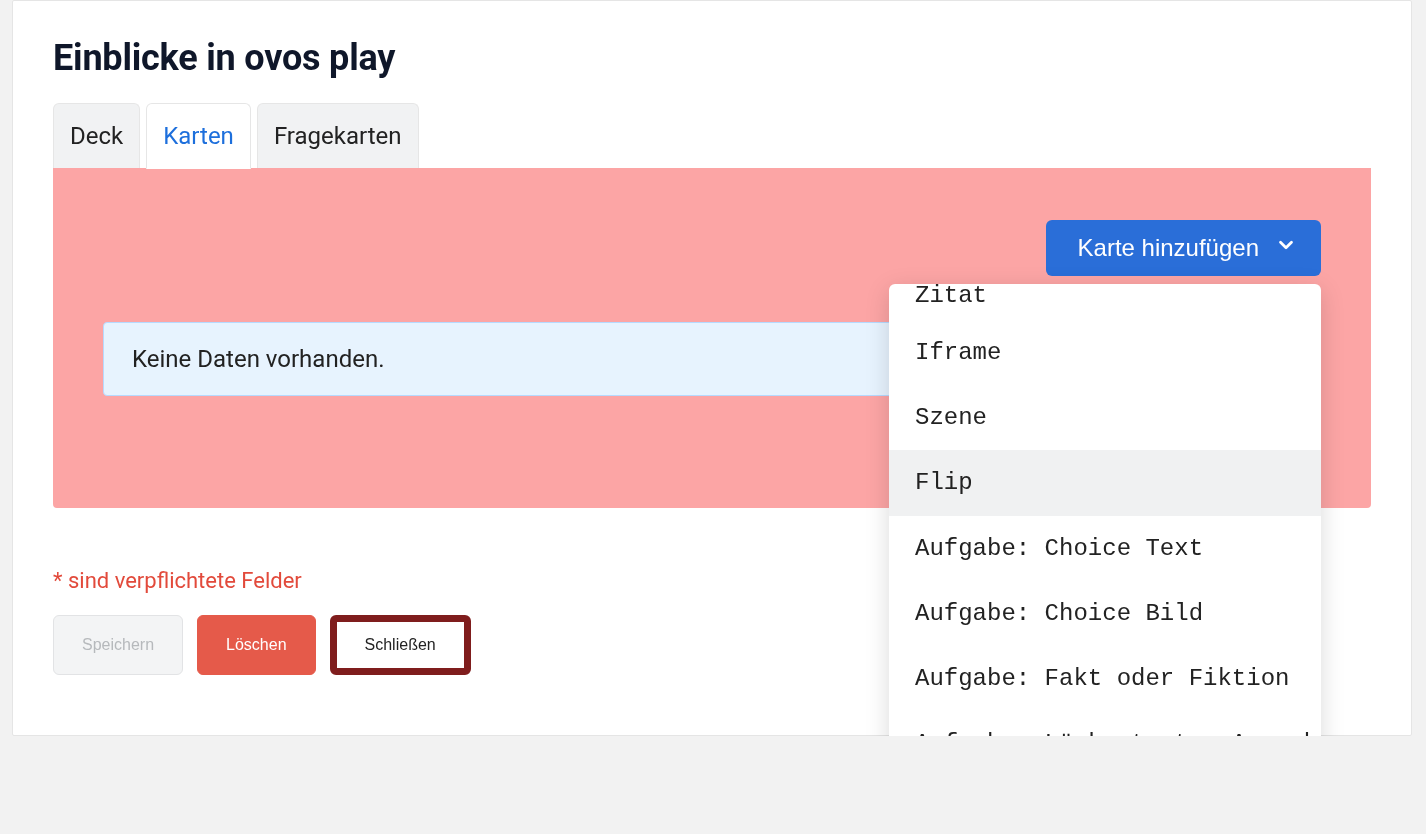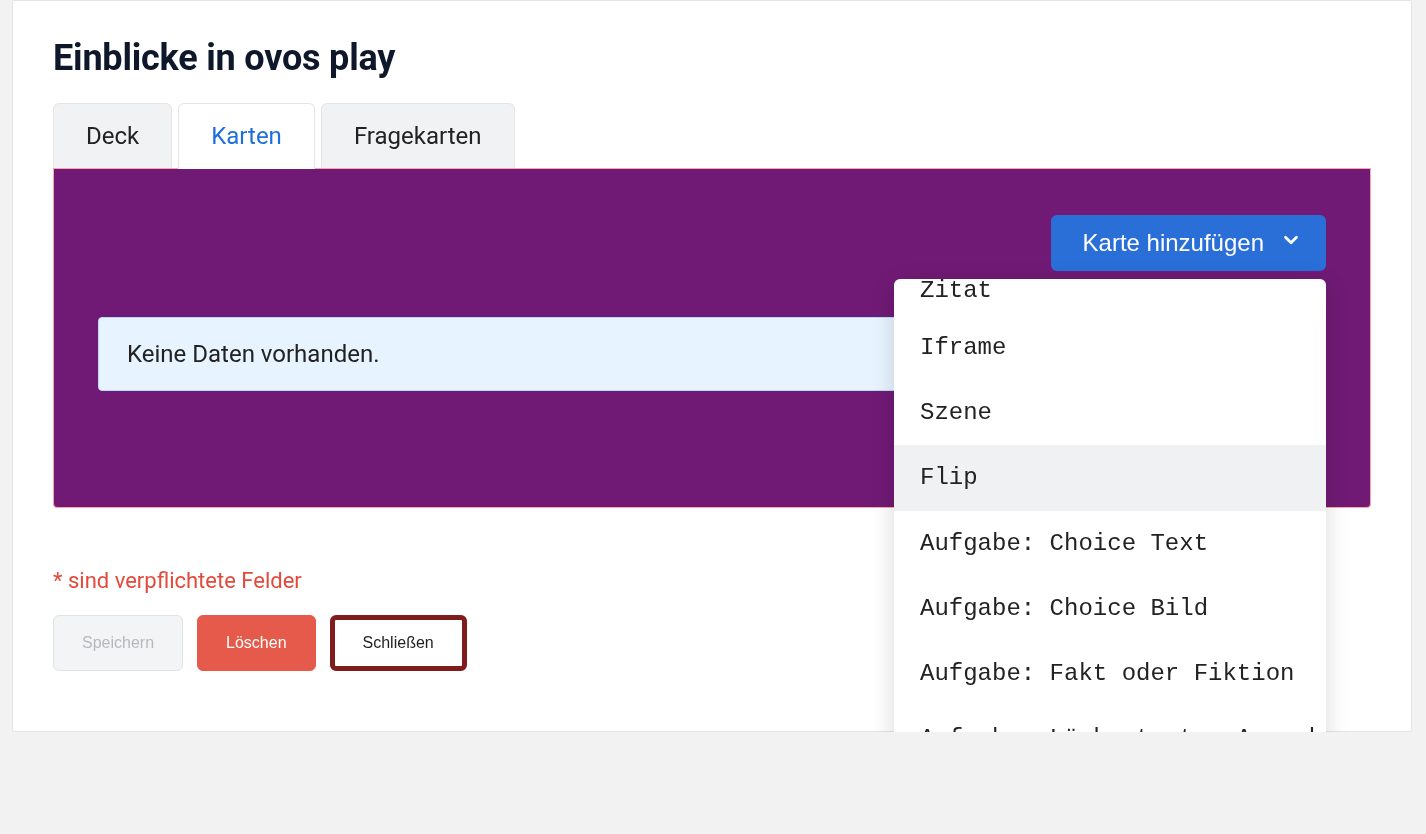--- a/index.html
+++ b/index.html
@@ -30,44 +30,44 @@
       color: #0f172a;
       margin-bottom: 24px;
       letter-spacing: -0.2px;
     }
     .tabs {
       display: flex;
       gap: 6px;
       margin-bottom: 0;
     }
     .tab {
-      padding: 18px 32px;
+      padding: 18px 16px;
       font-size: 24px;
       background: #f1f2f3;
       border: 1px solid #e6e6e6;
       border-bottom: none;
       border-radius: 6px 6px 0 0;
       color: #222;
       cursor: pointer;
       user-select: none;
     }
     .tab.active {
       background: #fff;
       color: #1d6fdc;
       border-color: #e6e6e6;
       border-bottom: 1px solid #fff;
       position: relative;
       z-index: 2;
     }
     .panel {
-      border: 1px solid #fca5a5;
+      border: 6px solid #fca5a5;
       border-radius: 0 0 4px 4px;
       padding: 46px 44px 76px 44px;
       margin-top: -1px;
-      background: #701a75;
+      background: #fca5a5;
       position: relative;
       min-height: 340px;
     }
     .add-button-wrap {
       display: flex;
       justify-content: flex-end;
       position: relative;
     }
     .add-button {
       background: #2a6ed8;
@@ -149,21 +149,21 @@
       cursor: not-allowed;
     }
     .btn-delete {
       background: #e55a4a;
       color: #fff;
       border: 1px solid #e55a4a;
     }
     .btn-close {
       background: #fff;
       color: #222;
-      border: 5px solid #7f1d1d;
+      border: 7px solid #7f1d1d;
     }
   </style>
 </head>
 <body>
 
 <div class="page">
 
   <h1 class="page-title">Einblicke in ovos play</h1>
 
   <div class="tabs">

